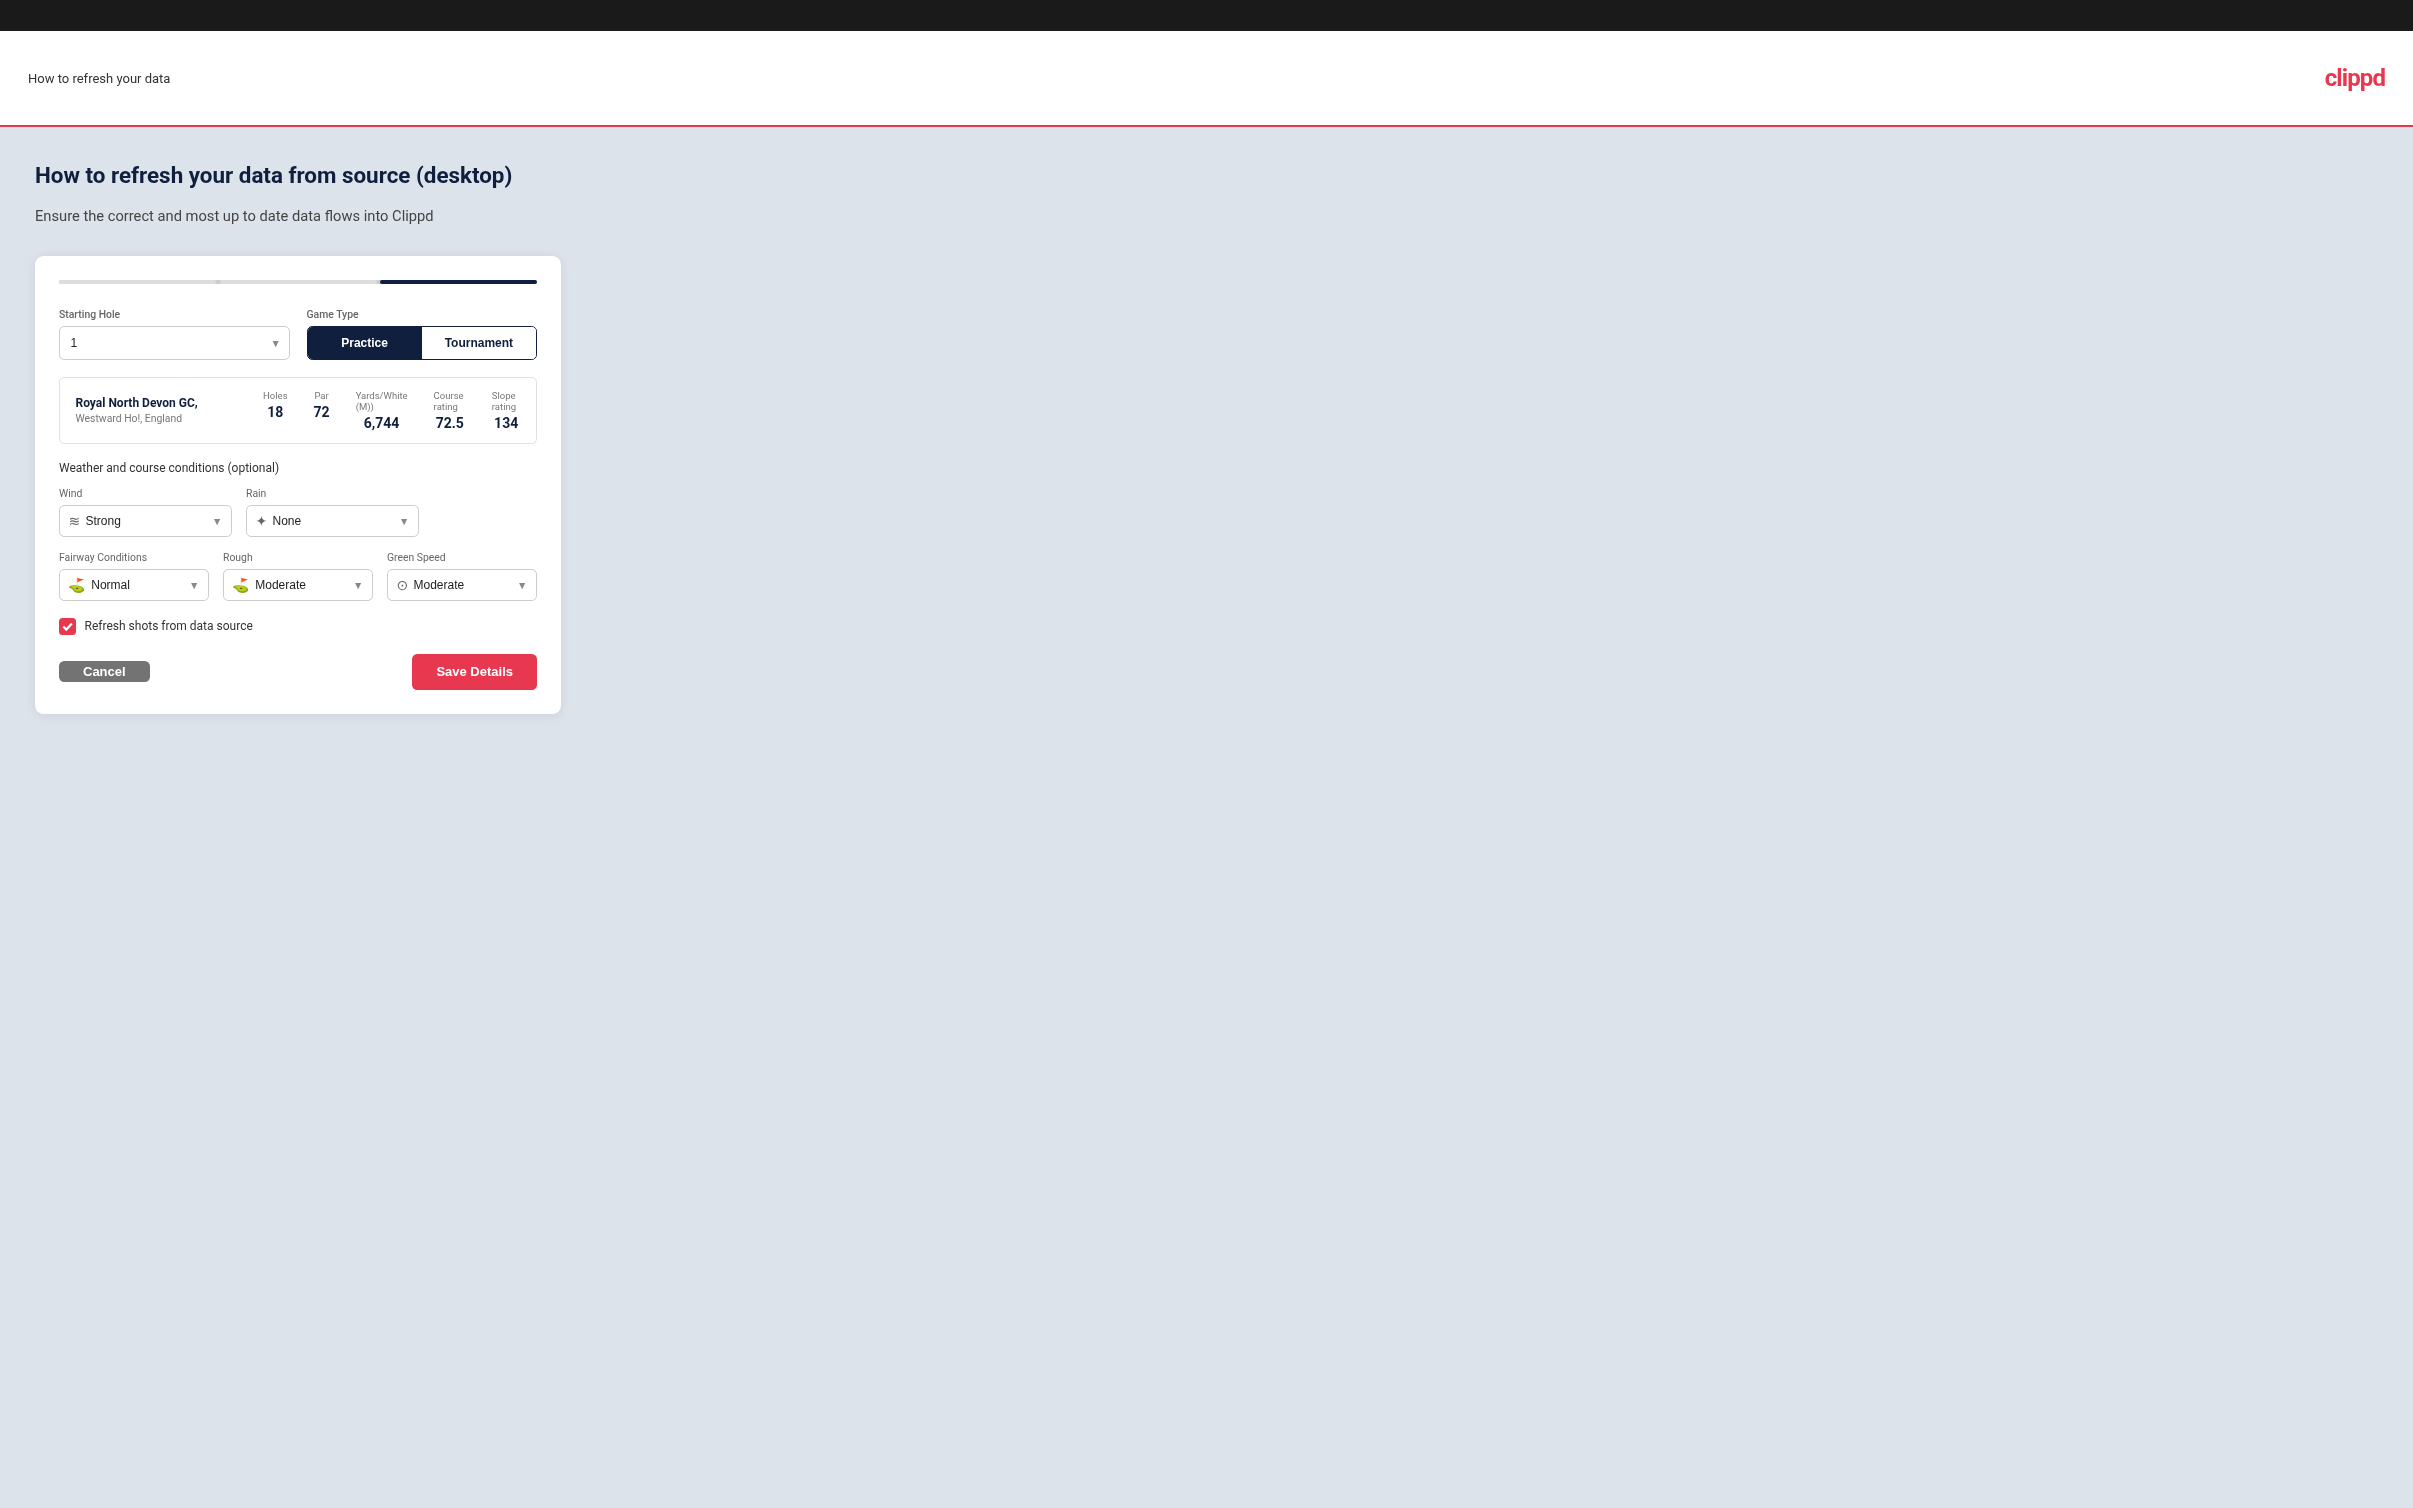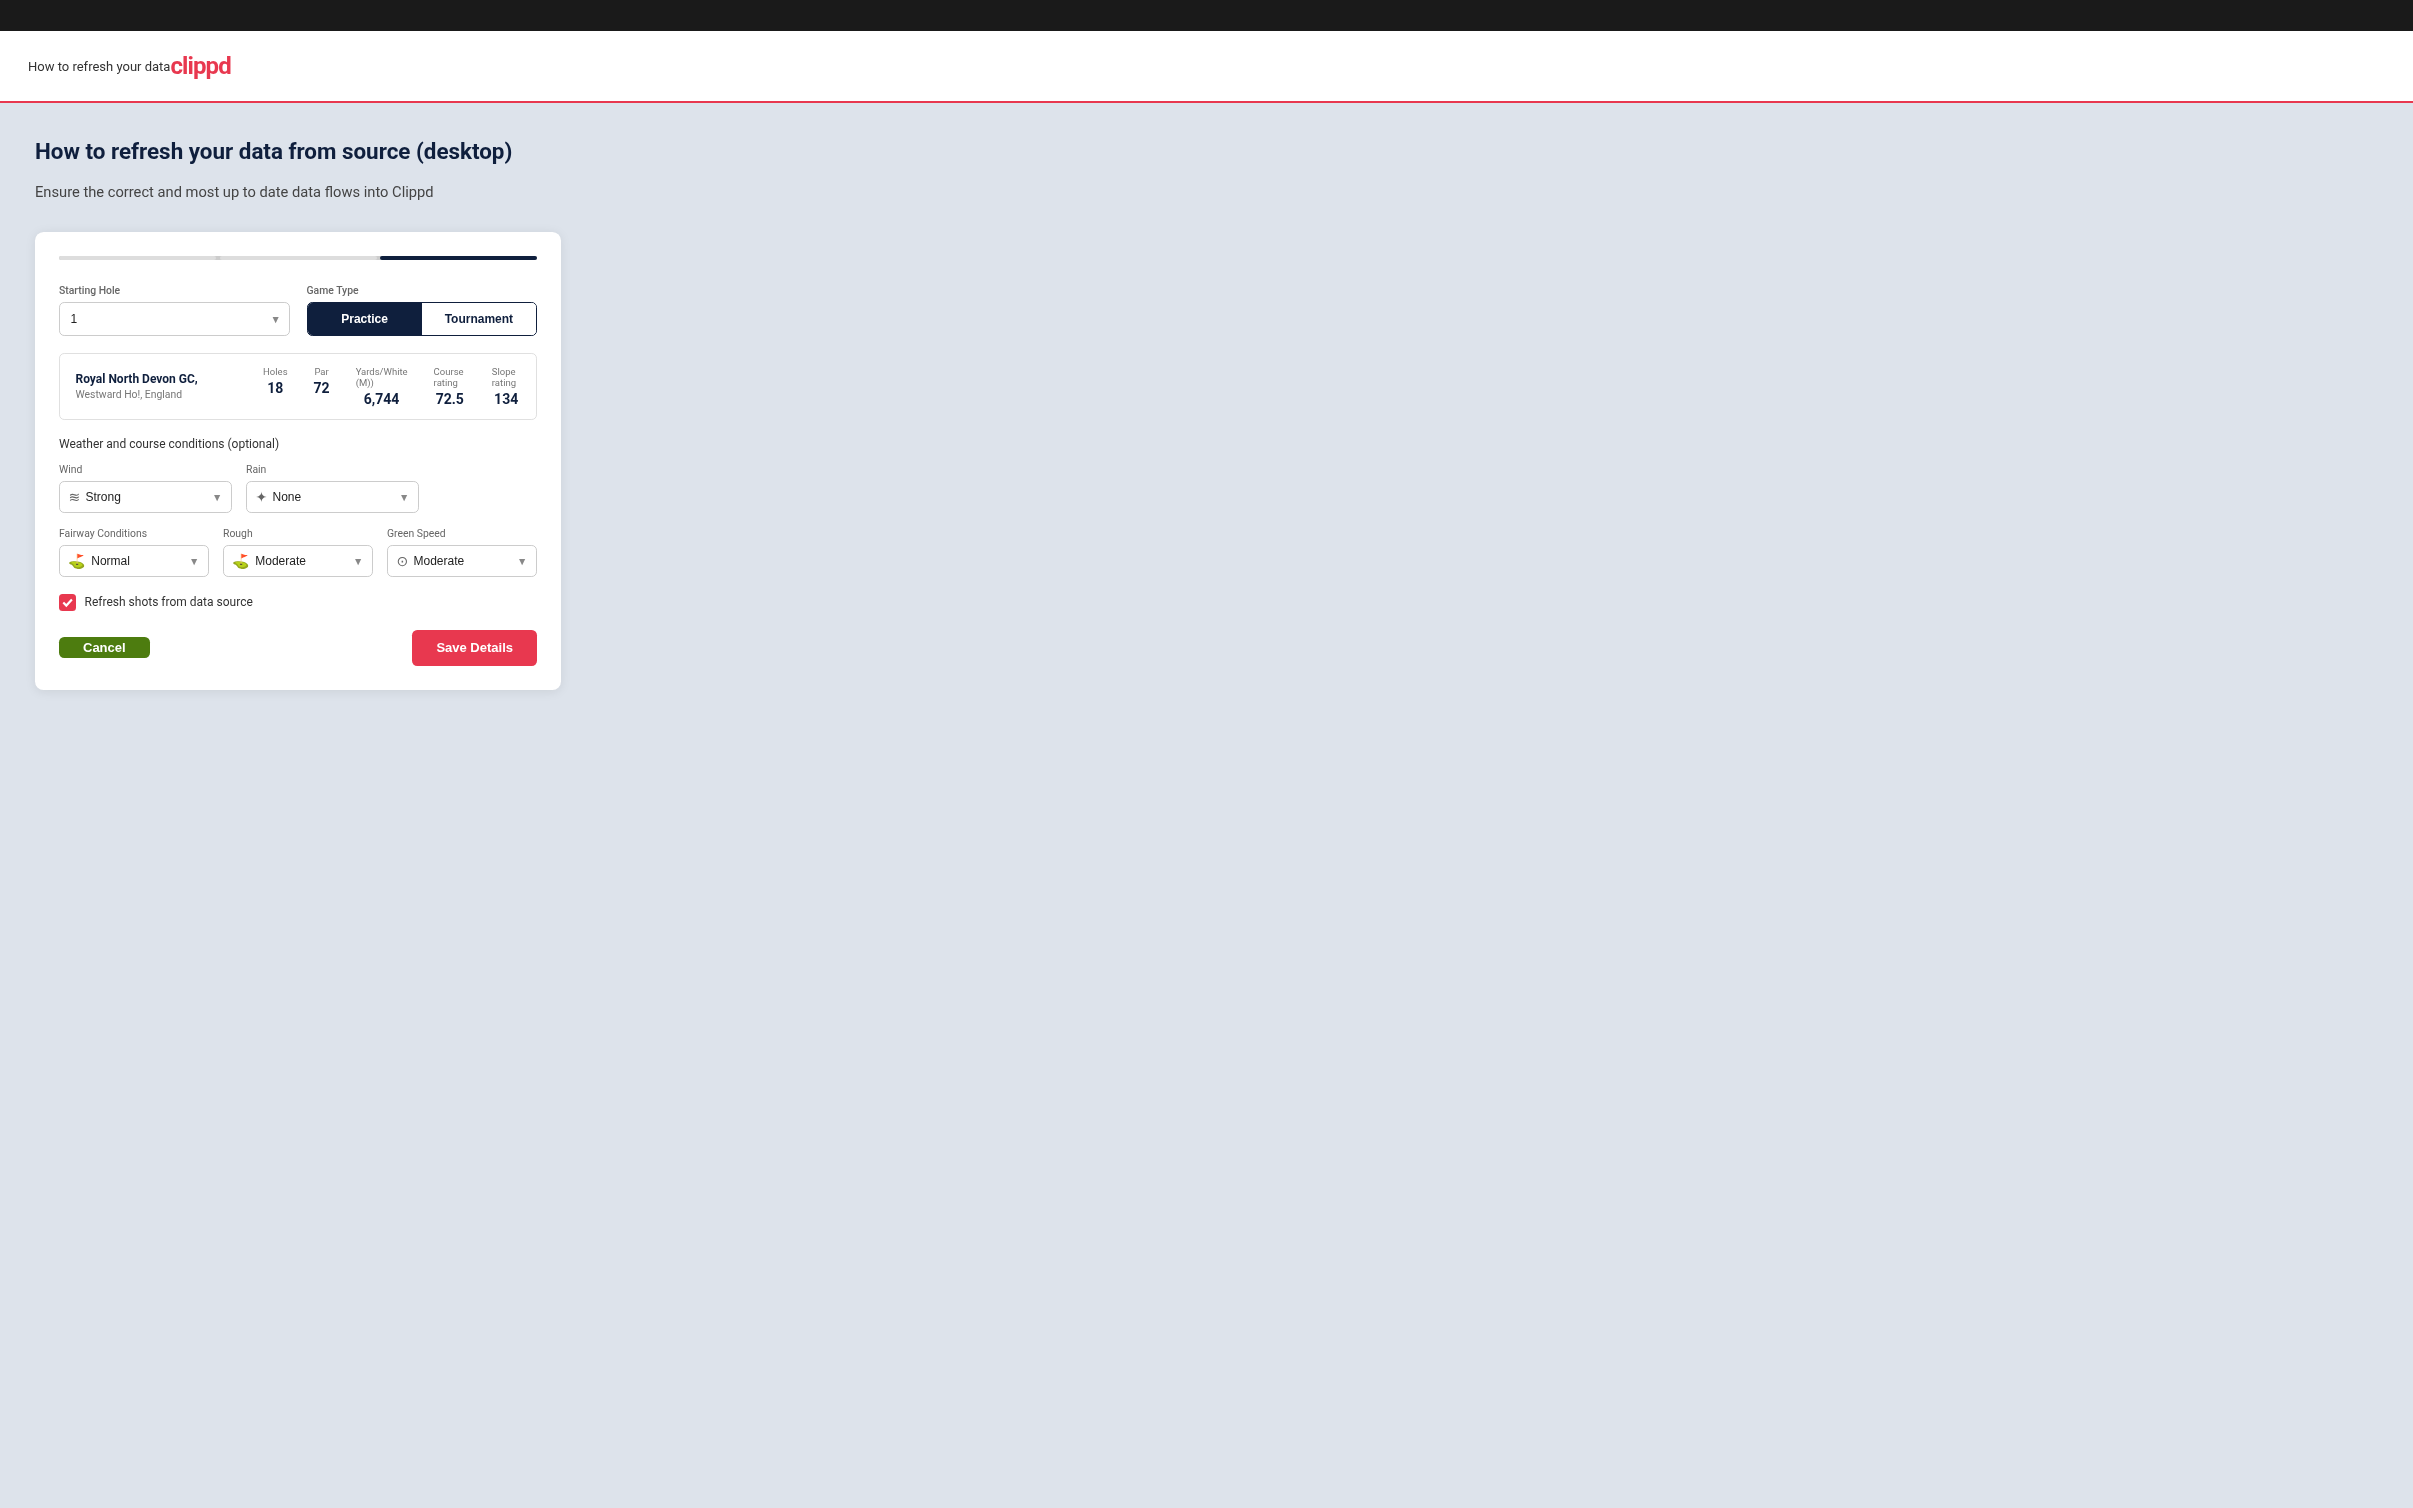--- a/index.html
+++ b/index.html
@@ -7,23 +7,24 @@
       font-family: -apple-system, BlinkMacSystemFont, 'Segoe UI', Roboto, sans-serif;
       background: #1a1a1a;
       min-height: 100vh;
     }
     .top-bar {
       background: #1a1a1a;
       height: 31px;
     }
     .header {
       background: #fff;
-      padding: 21px 28px;
-      display: flex;
-      align-items: center;
+      padding: 33px 28px;
+      display: flex;
+      align-items: center;
+      justify-content: space-between;
       border-bottom: 2.6px solid #e8384f;
     }
     .header-title {
       font-size: 13px;
       color: #333;
       font-weight: 400;
     }
     .logo {
       font-size: 24px;
       font-weight: 700;
@@ -246,21 +247,21 @@
     .checkbox-label {
       font-size: 12px;
       color: #333;
     }
     .action-row {
       display: flex;
       justify-content: space-between;
       align-items: center;
     }
     .btn-cancel {
-      background: #4d7c0f;
+      background: #737373;
       color: #fff;
       border: none;
       border-radius: 5.2px;
       padding: 3px 24px;
       font-size: 13px;
       font-weight: 600;
       cursor: pointer;
     }
     .btn-save {
       background: #e8384f;

